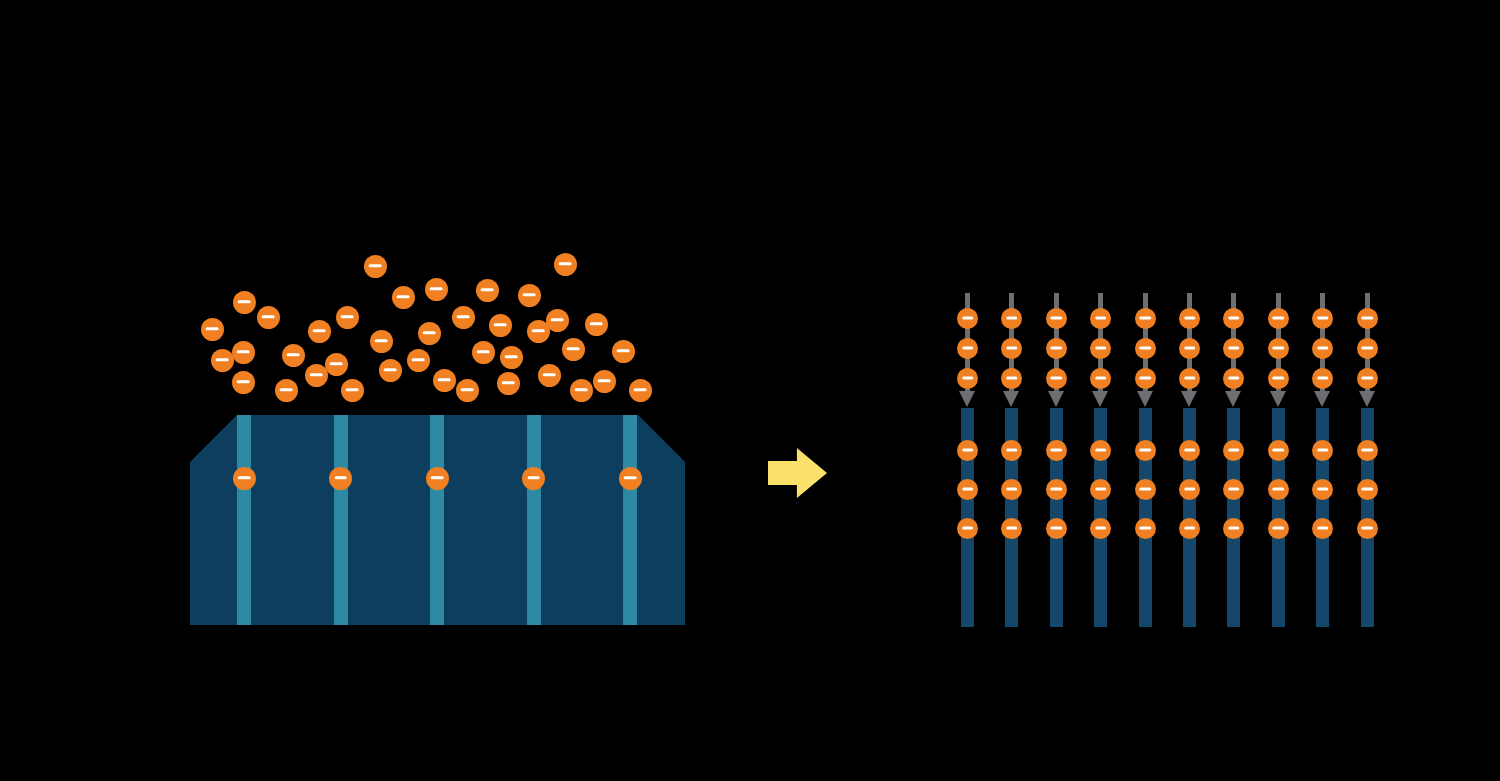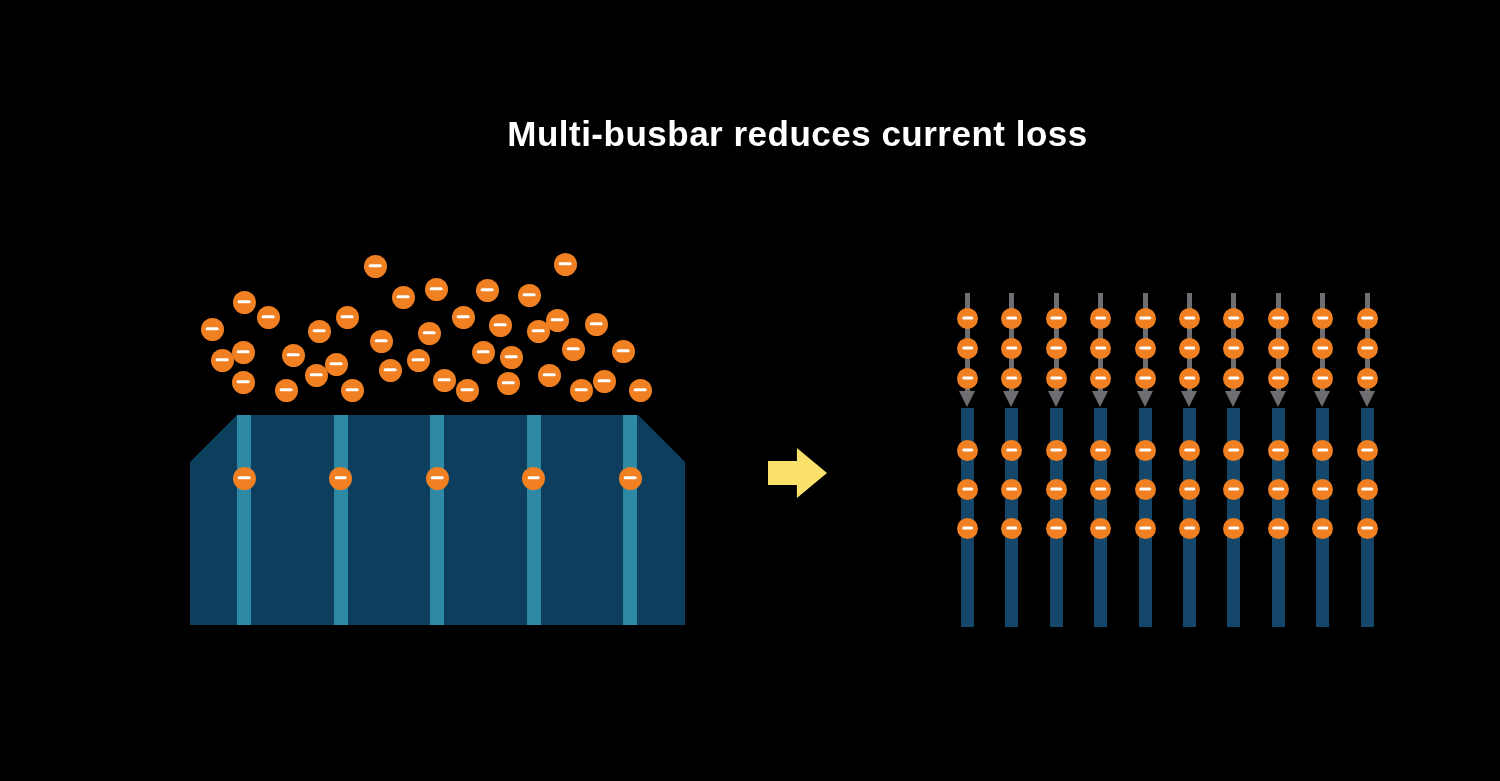--- a/index.html
+++ b/index.html
@@ -106,21 +106,20 @@
     top: 115px;
     width: 13px;
     height: 219px;
     background: var(--barblue, #15476b);
   }
 </style>
 </head>
 <body>
 
 <div class="stage" style="--bg: #000000; --orange: #f08021; --white: #ffffff; --cell: #0e3e5d; --teal: #2d89a4; --yellow: #f9e16b; --gray: #6d6e71; --barblue: #15476b;">
-  <h1 class="title">Multi-busbar reduces current loss</h1>
   <div id="scatter" style="position:absolute;left:0;top:0;right:0;bottom:0;">
       <div class="electron" style="left: 363.5px; top: 254.5px; width: 23px; height: 23px;"></div>
       <div class="electron" style="left: 553.5px; top: 252.5px; width: 23px; height: 23px;"></div>
       <div class="electron" style="left: 232.5px; top: 290.5px; width: 23px; height: 23px;"></div>
       <div class="electron" style="left: 391.5px; top: 285.5px; width: 23px; height: 23px;"></div>
       <div class="electron" style="left: 424.5px; top: 277.5px; width: 23px; height: 23px;"></div>
       <div class="electron" style="left: 475.5px; top: 278.5px; width: 23px; height: 23px;"></div>
       <div class="electron" style="left: 517.5px; top: 283.5px; width: 23px; height: 23px;"></div>
       <div class="electron" style="left: 200.5px; top: 317.5px; width: 23px; height: 23px;"></div>
       <div class="electron" style="left: 256.5px; top: 305.5px; width: 23px; height: 23px;"></div>

